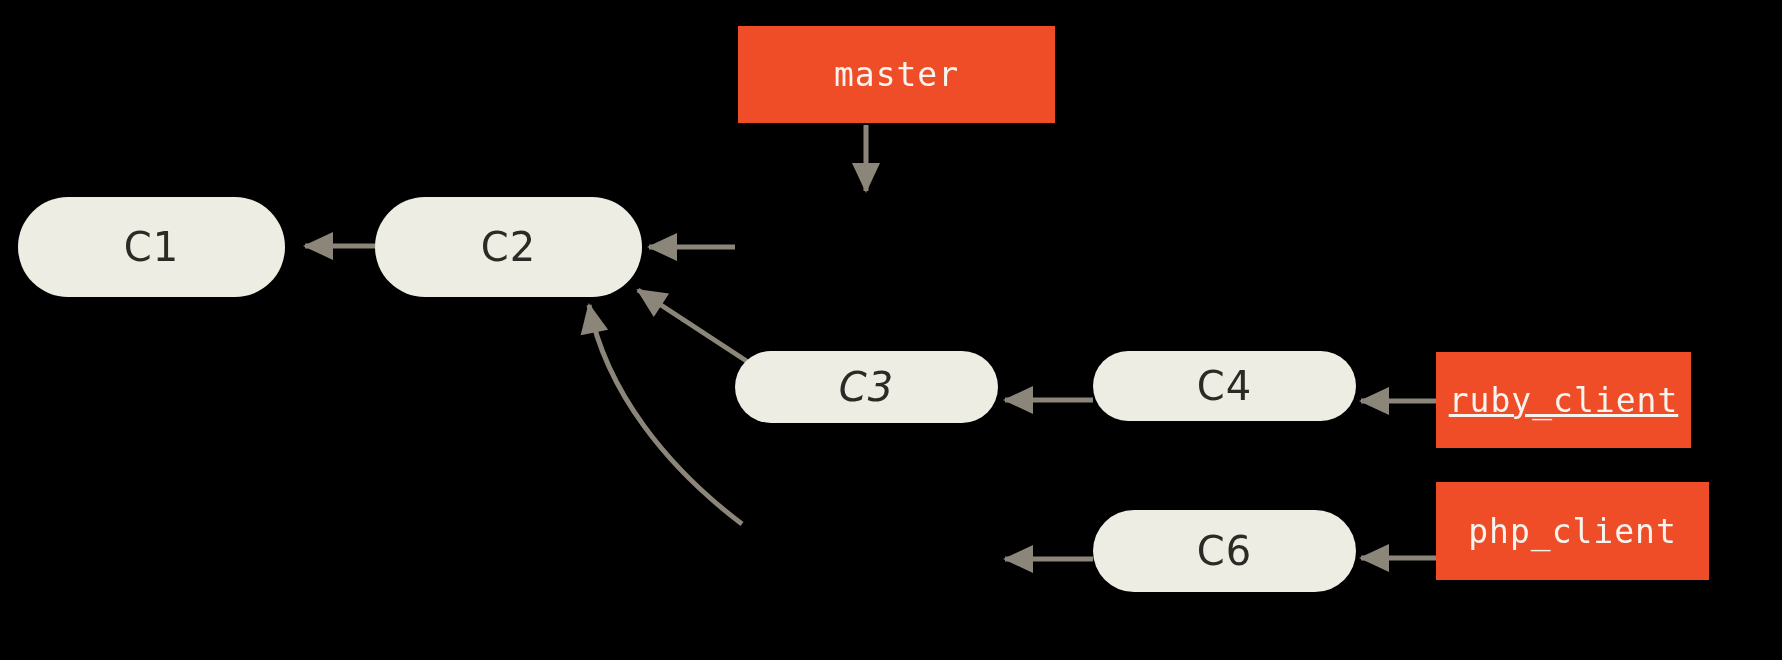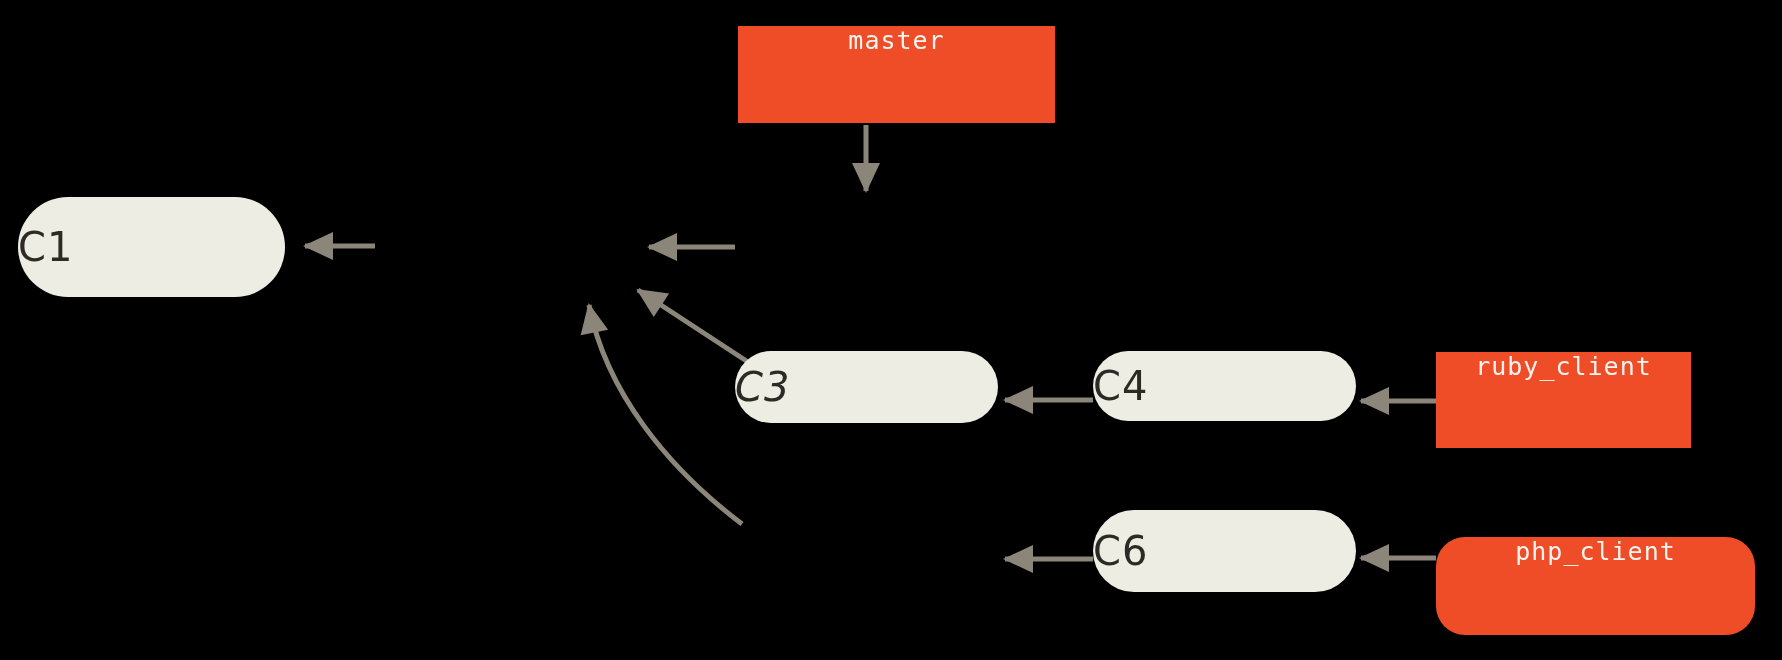--- a/index.html
+++ b/index.html
@@ -30,45 +30,46 @@
     stroke: none;
   }
   .commit {
     position: absolute;
     height: 100px;
     border-radius: 52px;
     background: var(--node-fill, #eeede4);
     color: var(--node-text, #2d2a26);
     display: flex;
     align-items: center;
+    justify-content: center;
     font-size: 40px;
     letter-spacing: 1px;
     font-family: "DejaVu Sans", "Liberation Sans", sans-serif;
   }
   .branch {
     position: absolute;
     background: var(--accent, #ef4c28);
     color: var(--label-text, #f6f4ef);
     display: flex;
-    align-items: flex-start;
+    align-items: center;
     justify-content: center;
-    font-size: 25px;
+    font-size: 33px;
     letter-spacing: 1px;
     font-family: "DejaVu Sans Mono", "Liberation Mono", monospace;
   }
   #commit-c1 { left: 18px;   top: 197px; width: 267px; }
   #commit-c2 { left: 375px;  top: 197px; width: 267px; }
   #commit-c7 { left: 735px;  top: 197px; width: 263px; }
   #commit-c3 { left: 735px;  top: 351px; width: 263px; height: 72px; font-style: italic; }
   #commit-c4 { left: 1093px; top: 351px; width: 263px; height: 70px; }
   #commit-c5 { left: 735px;  top: 510px; width: 263px; height: 98px; }
   #commit-c6 { left: 1093px; top: 510px; width: 263px; height: 82px; }
   #branch-master { left: 738px;  top: 26px;  width: 317px; height: 97px; }
-  #branch-ruby   { left: 1436px; top: 352px; width: 255px; height: 96px; }
-  #branch-php    { left: 1436px; top: 537px; width: 319px; height: 98px; border-radius: 29px; }
+  #branch-ruby   { left: 1436px; top: 352px; width: 255px; height: 96px; text-decoration: underline; }
+  #branch-php    { left: 1436px; top: 482px; width: 273px; height: 98px; }
 </style>
 </head>
 <body>
 
 <div id="stage">
 
   <svg id="edges" width="1782" height="660" viewBox="0 0 1782 660">
     <defs>
       <marker id="ah" markerUnits="userSpaceOnUse" markerWidth="36" markerHeight="32" refX="29" refY="15" orient="auto">
         <path class="arrowhead" d="M1,1 L31,15 L1,29 Z"></path>
@@ -91,20 +92,23 @@
   <div class="branch" id="branch-ruby">
     <span>ruby_client</span>
   </div>
   <div class="branch" id="branch-php">
     <span>php_client</span>
   </div>
 
   <div class="commit" id="commit-c1">
     <span>C1</span>
   </div>
+  <div class="commit" id="commit-c2">
+    <span>C2</span>
+  </div>
   <div class="commit" id="commit-c3">
     <span>C3</span>
   </div>
   <div class="commit" id="commit-c4">
     <span>C4</span>
   </div>
   <div class="commit" id="commit-c6">
     <span>C6</span>
   </div>
 

